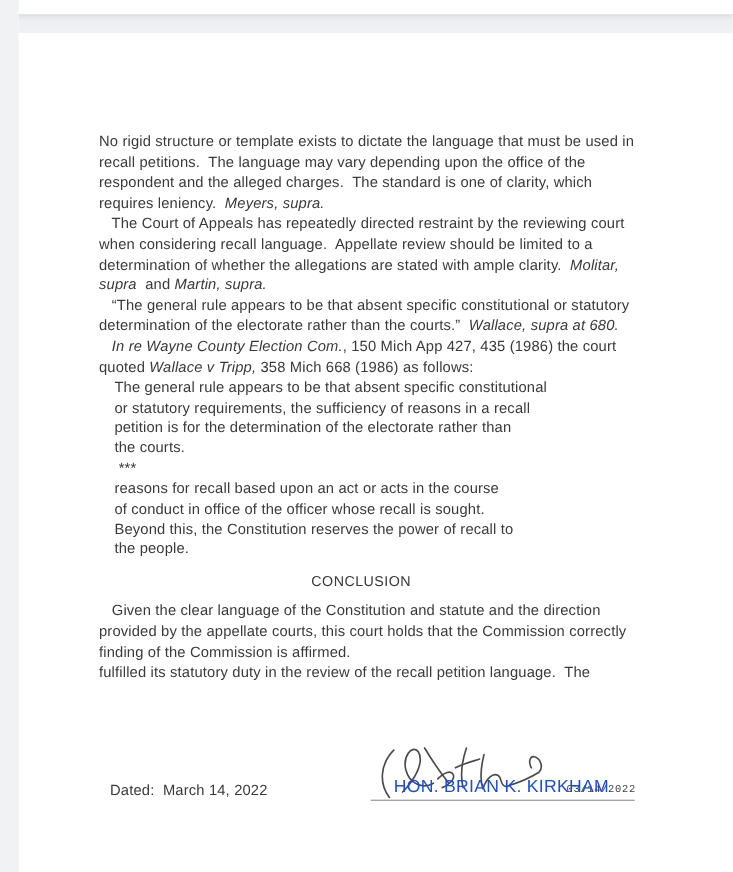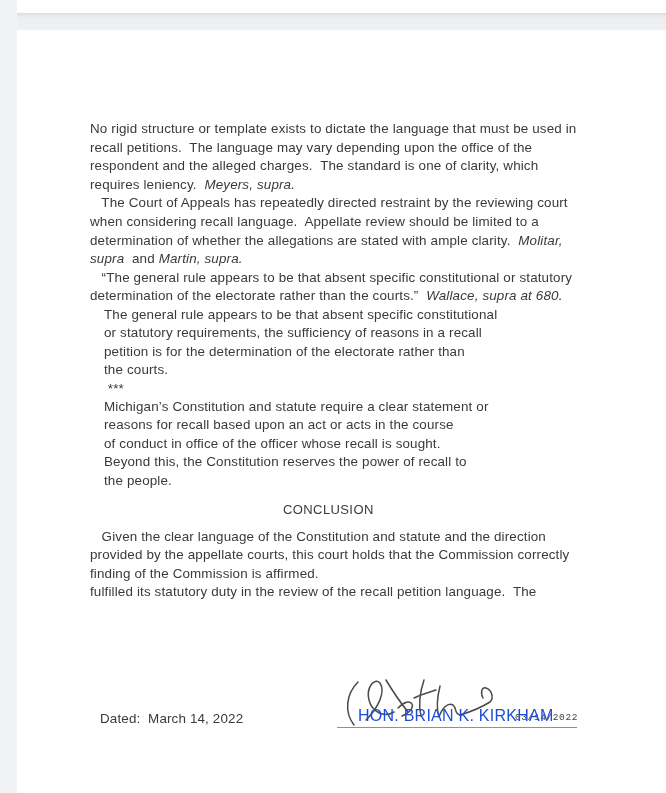--- a/index.html
+++ b/index.html
@@ -49,29 +49,32 @@
         <div class="para">
           <div class="line"><span>   The Court of Appeals has repeatedly directed restraint by the reviewing court</span></div>
           <div class="line"><span>when considering recall language.  Appellate review should be limited to a</span></div>
           <div class="line"><span>determination of whether the allegations are stated with ample clarity.  </span><span class="italic">Molitar,</span></div>
           <div class="line"><span class="italic">supra</span><span>  and </span><span class="italic">Martin, supra.</span></div>
         </div>
         <div class="para">
           <div class="line"><span>   “The general rule appears to be that absent specific constitutional or statutory</span></div>
           <div class="line"><span>determination of the electorate rather than the courts.”  </span><span class="italic">Wallace, supra at 680.</span></div>
         </div>
+        <div class="para">
+          <div class="line"><span>   </span><span class="italic">In re Wayne County Election Com.</span><span>, 150 Mich App 427, 435 (1986) the court</span></div>
+          <div class="line"><span>quoted </span><span class="italic">Wallace v Tripp,</span><span> 358 Mich 668 (1986) as follows:</span></div>
+        </div>
         <div class="quote">
           <div class="line"><span>The general rule appears to be that absent specific constitutional</span></div>
           <div class="line"><span>or statutory requirements, the sufficiency of reasons in a recall</span></div>
           <div class="line"><span>petition is for the determination of the electorate rather than</span></div>
           <div class="line"><span>the courts.</span></div>
           <div class="line"><span> ***</span></div>
         </div>
         <div class="quote">
-          <div class="line"><span>Michigan’s Constitution and statute require a clear statement or</span></div>
           <div class="line"><span>reasons for recall based upon an act or acts in the course</span></div>
           <div class="line"><span>of conduct in office of the officer whose recall is sought.</span></div>
           <div class="line"><span>Beyond this, the Constitution reserves the power of recall to</span></div>
           <div class="line"><span>the people.</span></div>
         </div>
         <div class="heading-block">
           <div class="line"><span>CONCLUSION</span></div>
         </div>
         <div class="para">
           <div class="line"><span>   Given the clear language of the Constitution and statute and the direction</span></div>

